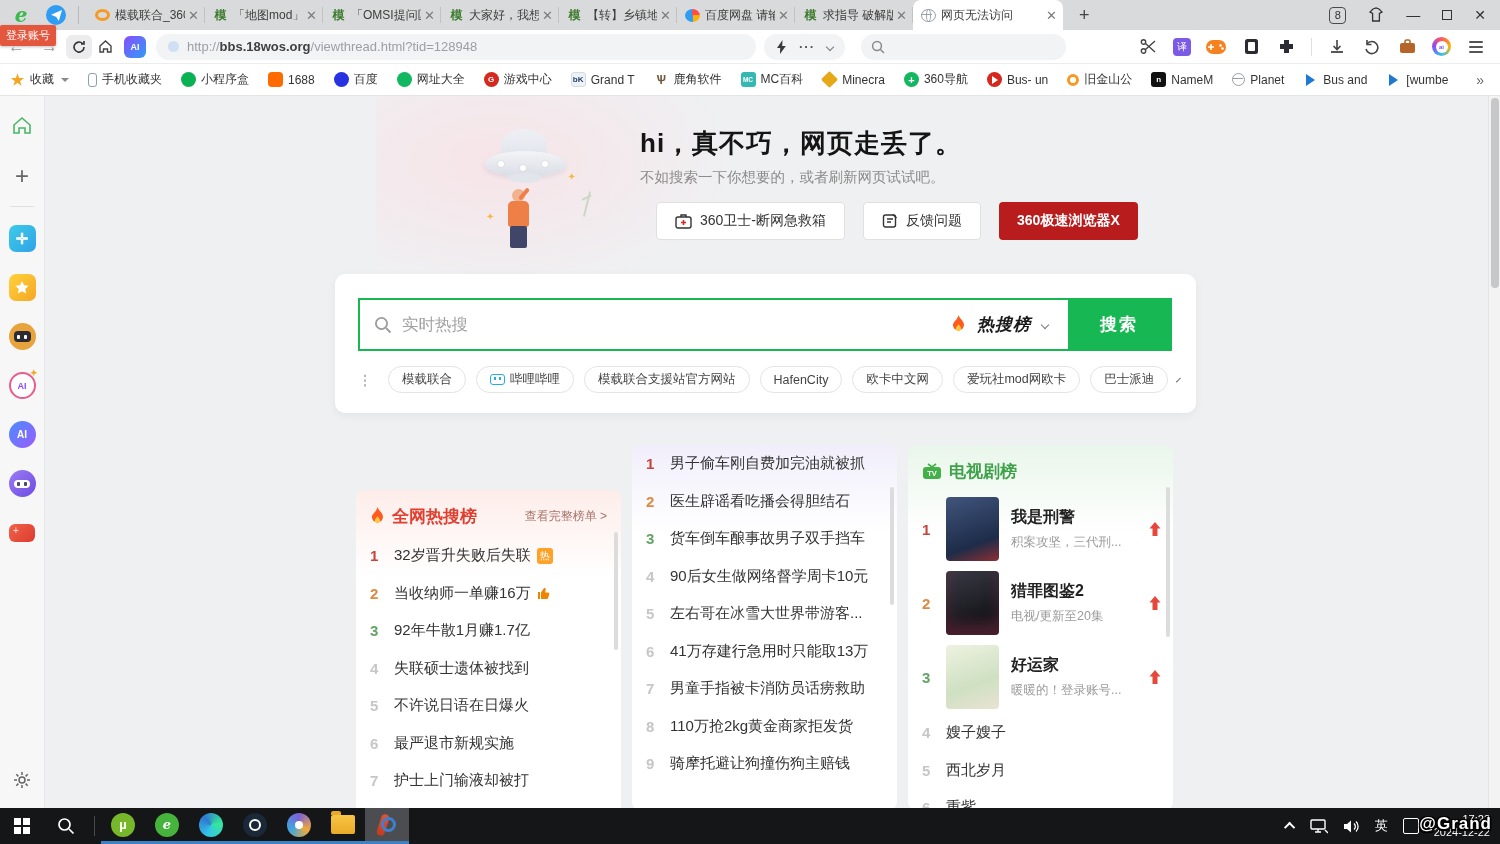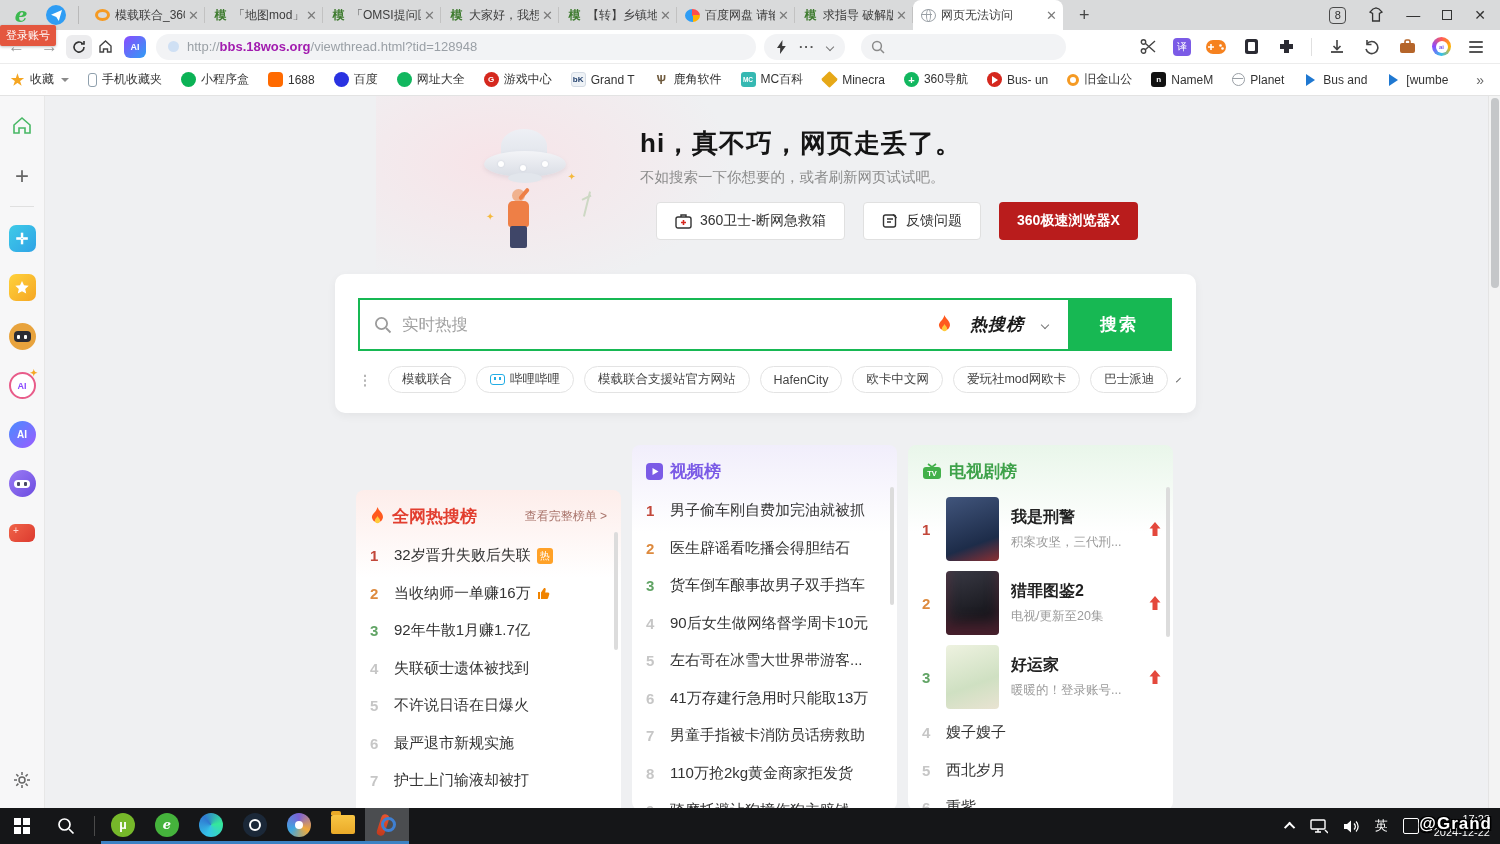--- a/index.html
+++ b/index.html
@@ -35,21 +35,21 @@
   .login-tip { position:absolute; left:0; top:25px; background:#e4573f; color:#fff; font-size:11px; padding:3px 6px; border-radius:2px; z-index:60; box-shadow:0 1px 3px rgba(0,0,0,.25); }
 
   
   #toolbar { position:absolute; left:0; top:30px; width:1500px; height:34px; background:#fff; display:flex; align-items:center; border-bottom:1px solid #ececec; }
   .nav-arrow { font-size:17px; color:#9a9a9a; padding:0 8px; cursor:pointer; }
   .tool-chip { width:26px; height:24px; border-radius:6px; display:flex; align-items:center; justify-content:center; cursor:pointer; }
   .chip-bg { background:#ececee; }
   .ai-chip { width:22px; height:22px; border-radius:6px; background:linear-gradient(135deg,#8a4bff,#2f9df4); color:#fff; font-size:9px; font-weight:bold; display:flex; align-items:center; justify-content:center; margin-left:6px; cursor:pointer; }
   #urlbar { margin-left:10px; width:600px; height:26px; border-radius:13px; background:#f2f3f5; display:flex; align-items:center; padding:0 12px; font-size:13px; cursor:text; }
   .url-dot { width:11px; height:11px; border-radius:50%; background:#cfe0f4; margin-right:8px; flex:0 0 11px; }
-  .url-dim { color:#9aa0a6; } .url-host { color:#a21caf; font-weight:bold; }
+  .url-dim { color:#9aa0a6; } .url-host { color:#404040; font-weight:bold; }
   #quick-pill { margin-left:8px; height:26px; border-radius:13px; background:#f2f3f5; display:flex; align-items:center; gap:12px; padding:0 12px; }
   .dots { color:#555; font-weight:bold; font-size:13px; letter-spacing:1px; cursor:pointer; }
   .chev { width:6px; height:6px; border-right:1.6px solid #777; border-bottom:1.6px solid #777; transform:rotate(45deg); display:inline-block; cursor:pointer; }
   #tb-search { margin-left:16px; width:205px; height:26px; border-radius:13px; background:#f2f3f5; display:flex; align-items:center; padding:0 10px; cursor:text; }
   #tb-icons { margin-left:auto; display:flex; align-items:center; gap:15px; padding-right:14px; }
   .tbi { width:20px; height:20px; display:flex; align-items:center; justify-content:center; cursor:pointer; }
   .trans-sq { width:18px; height:18px; border-radius:4px; background:#7b5be6; color:#fff; font-size:10px; display:flex; align-items:center; justify-content:center; }
   .vline { width:1px; height:18px; background:#e0e0e0; }
   .ai-ring { width:19px; height:19px; border-radius:50%; background:conic-gradient(#ff5a5a,#ffb200,#35c3e8,#8a4bff,#ff5a5a); display:flex; align-items:center; justify-content:center; }
   .ai-ring i { width:12px; height:12px; background:#fff; border-radius:50%; font-style:normal; font-size:6px; color:#7b5be6; font-weight:bold; display:flex; align-items:center; justify-content:center; }
@@ -127,21 +127,21 @@
   #hero-btns { position:absolute; left:610px; top:106px; display:flex; gap:18px; }
   .hbtn { height:38px; background:#fff; border:1px solid #e0e0e0; border-radius:4px; display:flex; align-items:center; gap:8px; padding:0 18px; font-size:14px; color:#333; cursor:pointer; }
   .hbtn-green { background:#b91c1c; border:none; color:#fff; font-weight:bold; }
 
   
   #search-card { position:absolute; left:289px; top:178px; width:861px; height:139px; background:#fff; border-radius:10px; box-shadow:0 3px 10px rgba(0,0,0,.05); }
   #search-row { position:absolute; left:23px; top:24px; width:814px; height:53px; border:2px solid #17b853; display:flex; background:#fff; }
   #search-left { flex:1; display:flex; align-items:center; padding:0 14px; gap:10px; }
   #search-input { border:none; outline:none; flex:1; font-size:16.5px; color:#333; font-family:inherit; }
   #search-input::placeholder { color:#a2a2a2; }
-  #hot-toggle { display:flex; align-items:center; gap:18px; padding-right:6px; cursor:pointer; }
+  #hot-toggle { display:flex; align-items:center; gap:11px; padding-right:6px; cursor:pointer; }
   #hot-toggle .hot-word { font-size:17px; font-weight:800; font-style:italic; color:#1a1a1a; letter-spacing:1px; }
   #search-btn { width:102px; background:#17b853; color:#fff; font-size:17px; font-weight:bold; border:none; cursor:pointer; letter-spacing:2px; }
   #chips-row { position:absolute; left:23px; top:92px; width:814px; display:flex; align-items:center; gap:10px; }
   .more-dots { color:#b5b5b5; font-size:14px; font-weight:bold; margin-right:6px; letter-spacing:0; cursor:pointer; }
   .chip { height:27px; border:1px solid #e3e3e3; border-radius:14px; display:flex; align-items:center; gap:5px; padding:0 13px; font-size:12.5px; color:#444; background:#fff; cursor:pointer; white-space:nowrap; }
   .chip-ico { display:none; width:15px; height:11px; border:1.5px solid #23ade5; border-radius:3px; position:relative; }
   .chip-ico::before, .chip-ico::after { content:""; position:absolute; top:2px; width:2px; height:3px; background:#23ade5; }
   .chip-ico::before { left:3px; } .chip-ico::after { right:3px; }
   #chips-chev { margin-left:auto; margin-right:4px; }
 
@@ -653,27 +653,20 @@
         <div class="prow">
     <span class="rk rk4">9</span>
     <span class="rtext">优酷分享知否台词</span>
 
   </div>
       </div>
     <div class="mini-scroll ni" style="top:42px; height:118px;"></div>
   </div>
 
   <div class="panel" id="panel-video">
-    <div class="panel-head">
-      <svg width="17" height="17" viewBox="0 0 17 17">
-          <rect width="17" height="17" rx="4" fill="#7b5be6"></rect>
-          <path d="M6.5 5l6 3.5-6 3.5V5z" fill="#fff"></path>
-        </svg>
-      <span class="panel-title">视频榜</span>
-    </div>
     <div id="video-list">
         <div class="prow">
     <span class="rk rk1">1</span>
     <span class="rtext">男子偷车刚自费加完油就被抓</span>
 
   </div>
         <div class="prow">
     <span class="rk rk2">2</span>
     <span class="rtext">医生辟谣看吃播会得胆结石</span>
 

